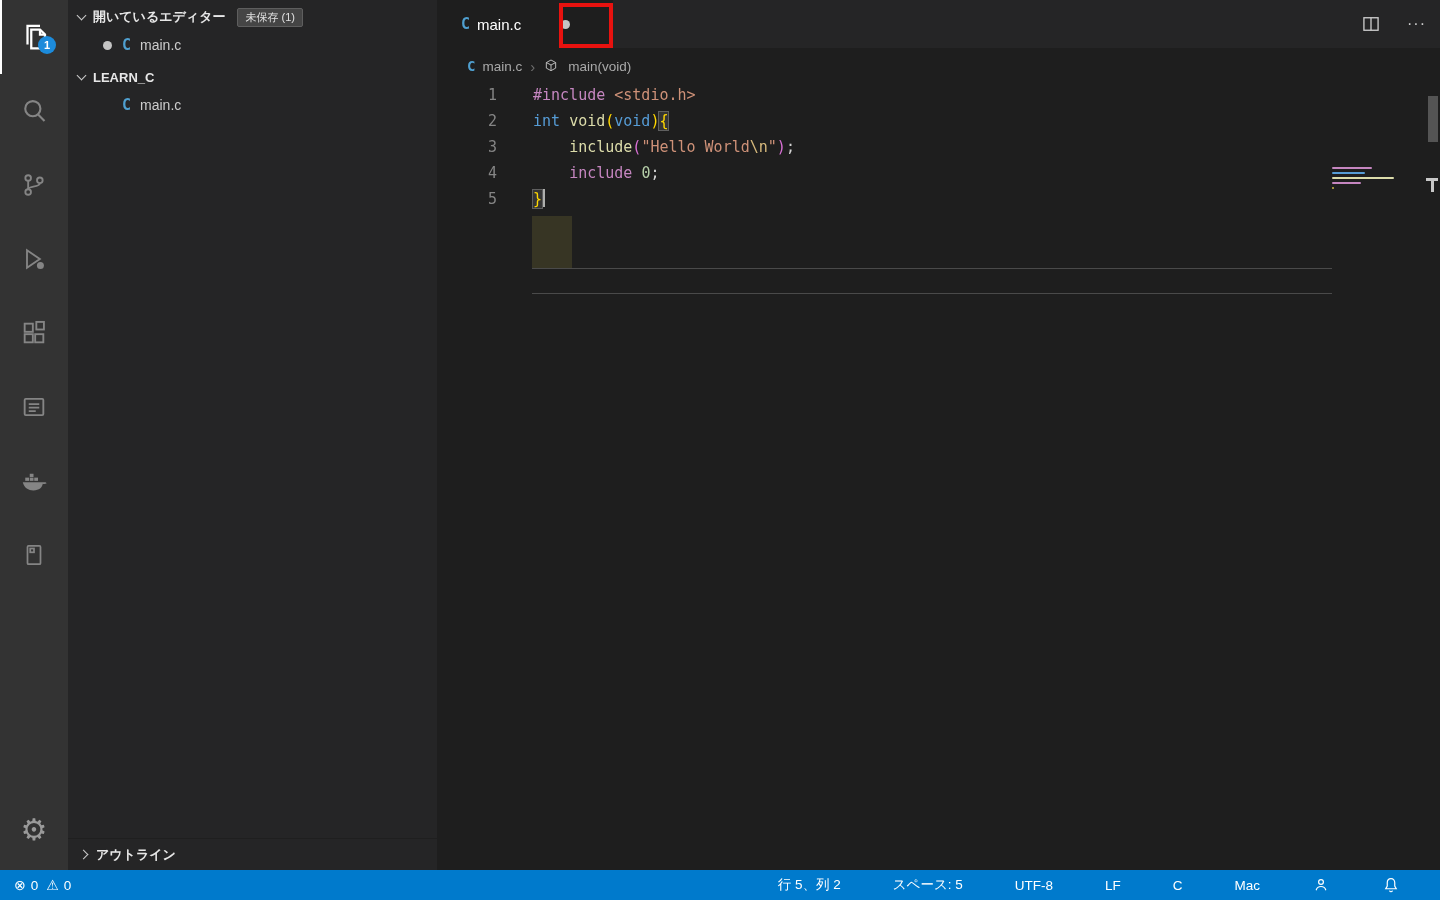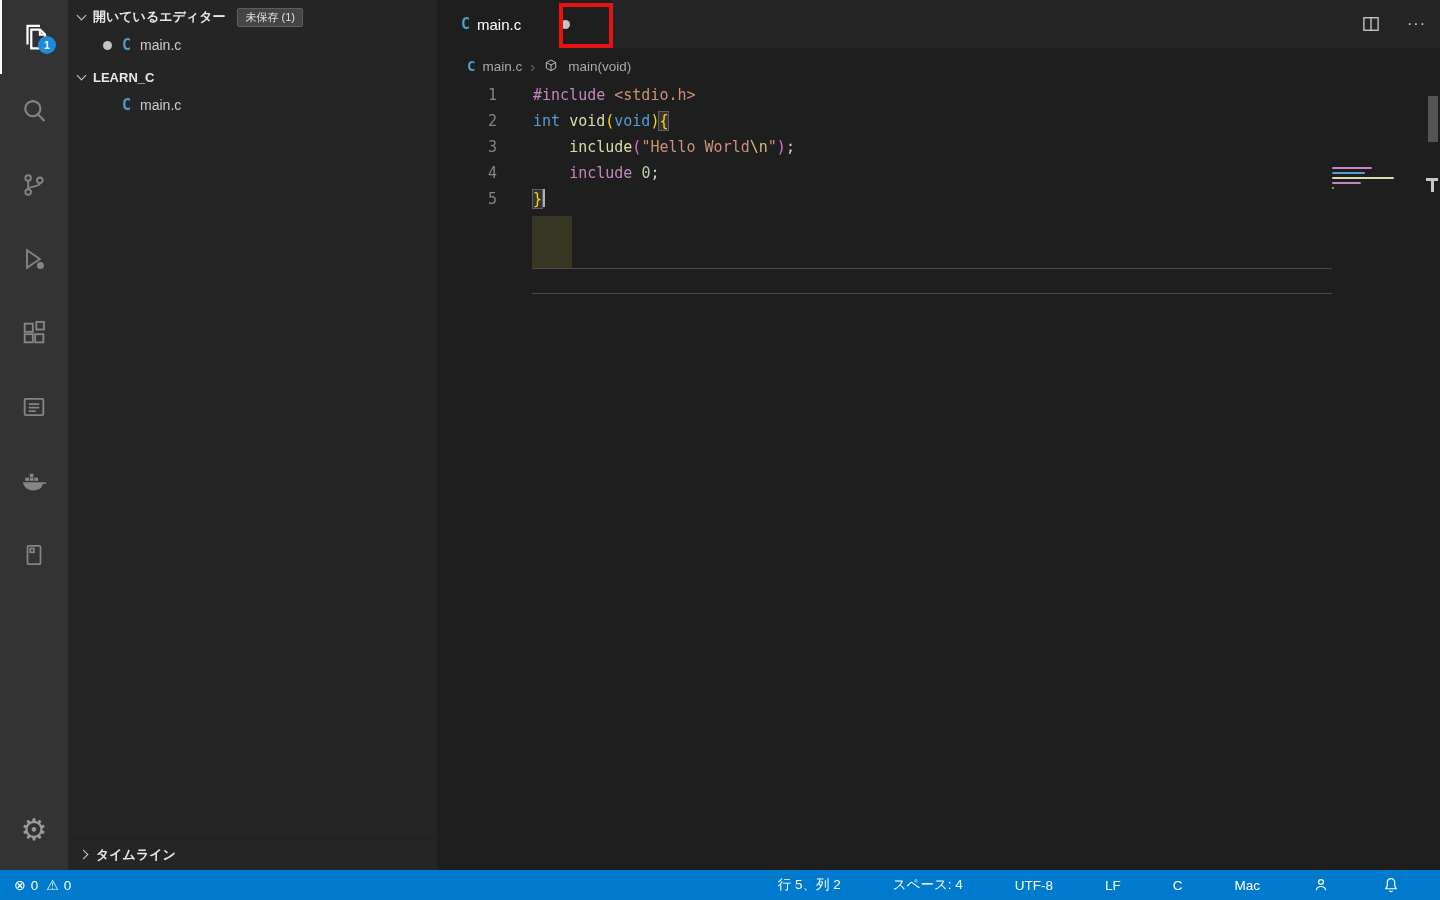--- a/index.html
+++ b/index.html
@@ -202,21 +202,21 @@
       </div>
       <div class="tree-row row-ws">
         <span class="c-icon">C</span>
         <span class="tree-label">main.c</span>
       </div>
     </div>
 
     <div class="sidebar-bottom">
       <div class="bottom-header">
         <span class="chev right"></span>
-        <span>タイムライン</span>
+        <span>アウトライン</span>
       </div>
     </div>
   </div>
 
   <div class="editor">
     <div class="tab-bar">
       <div class="tab">
         <span class="c-icon">C</span>
         <span class="tab-label">main.c</span>
         <span class="tab-dot"></span>
@@ -295,21 +295,21 @@
         <span class="glyph">⊗</span>
         <span>0</span>
       </span>
       <span class="sb-item">
         <span class="glyph">⚠</span>
         <span>0</span>
       </span>
     </div>
     <div class="sb-group sb-right">
       <span class="sb-item">行 5、列 2</span>
-      <span class="sb-item">スペース: 4</span>
+      <span class="sb-item">スペース: 5</span>
       <span class="sb-item">UTF-8</span>
       <span class="sb-item">LF</span>
       <span class="sb-item">C</span>
       <span class="sb-item">Mac</span>
       <span class="sb-item">
         <svg viewBox="0 0 24 24" width="18" height="18" fill="none" stroke="#ffffff" stroke-width="1.6">
           <circle cx="12" cy="8" r="3.2"></circle>
             <path d="M5.5 19c1-3.4 3.4-5 6.5-5s5.5 1.6 6.5 5"></path>
         </svg>
       </span>

